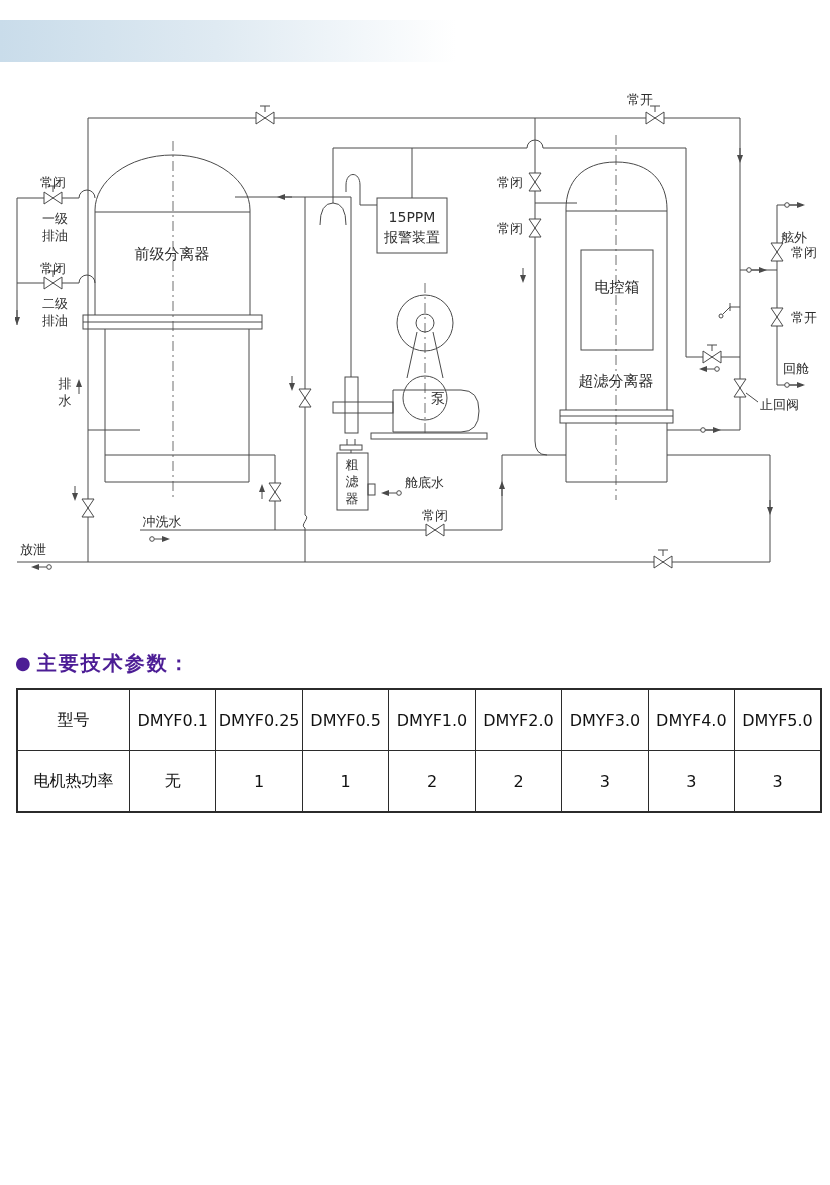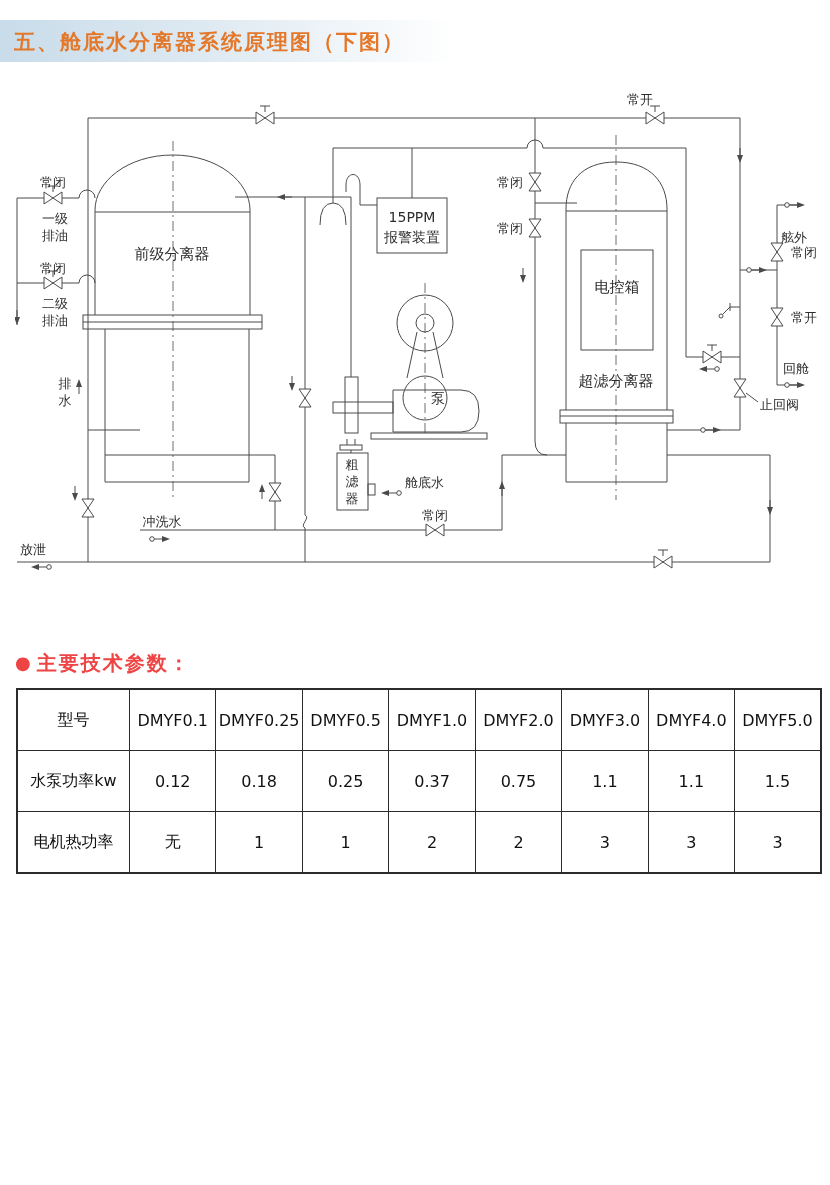--- a/index.html
+++ b/index.html
@@ -3,41 +3,40 @@
 <meta charset="utf-8">
 <style>
   html,body{margin:0;padding:0;background:#fff;}
   #page{position:relative;width:830px;height:1185px;background:#ffffff;overflow:hidden;
         font-family:"DejaVu Sans","Liberation Sans",sans-serif;color:#222;}
   .title-band{position:absolute;left:0;top:20px;width:480px;height:42px;
       background:linear-gradient(90deg,#c9dcea 0%,#dfeaf2 45%,#ffffff 95%);}
   .page-title{position:absolute;left:14px;top:28px;font-size:21px;font-weight:bold;
       color:#e4782a;letter-spacing:2px;}
   .params-heading{position:absolute;left:15px;top:650px;font-size:20px;font-weight:bold;
-      color:#ef4444;letter-spacing:2px;}
+      color:#4c1d95;letter-spacing:2px;}
   .params-heading .bullet{font-size:18px;margin-right:4px;vertical-align:1px;}
   svg{position:absolute;left:15px;top:85px;}
   svg .pipe{stroke:#4a4a4a;stroke-width:1;fill:none;}
   svg .cl{stroke:#4a4a4a;stroke-width:0.8;fill:none;stroke-dasharray:10,4,2,4;}
   svg text{fill:#2d2d2d;}
   .t13{font-size:13px;} .t14{font-size:14px;} .t15{font-size:15px;}
   table.params{position:absolute;left:16px;top:688px;width:806px;border-collapse:collapse;
       table-layout:fixed;font-size:16px;color:#111;}
   table.params td{border:1px solid #2b2b2b;text-align:center;vertical-align:middle;
       height:60px;padding:0 2px;overflow:hidden;}
   table.params{border:2px solid #2b2b2b;}
   td.lab{width:107px;}
   sup{font-size:10px;}
 </style>
 </head>
 <body>
 <div id="page">
 
 <div class="title-band"></div>
-<div class="page-title">五、舱底水分离器系统原理图（下图）</div>
 
 <svg width="810" height="545" viewBox="0 0 810 545">
   <defs>
     <g id="vh">
           <path d="M-9,-6 L9,6 L9,-6 L-9,6 Z" fill="#ffffff" stroke="#4a4a4a" stroke-width="1"></path>
         </g>
     <g id="vv">
           <path d="M-6,-9 L6,9 L-6,9 L6,-9 Z" fill="#ffffff" stroke="#4a4a4a" stroke-width="1"></path>
         </g>
     <g id="stem">
@@ -234,31 +233,20 @@
     <td>DMYF0.1</td>
     <td>DMYF0.25</td>
     <td>DMYF0.5</td>
     <td>DMYF1.0</td>
     <td>DMYF2.0</td>
     <td>DMYF3.0</td>
     <td>DMYF4.0</td>
     <td>DMYF5.0</td>
   </tr>
   <tr>
-    <td class="lab">水泵功率kw</td>
-    <td>0.12</td>
-    <td>0.18</td>
-    <td>0.25</td>
-    <td>0.37</td>
-    <td>0.75</td>
-    <td>1.1</td>
-    <td>1.1</td>
-    <td>1.5</td>
-  </tr>
-  <tr>
     <td class="lab">电机热功率</td>
     <td>无</td>
     <td>1</td>
     <td>1</td>
     <td>2</td>
     <td>2</td>
     <td>3</td>
     <td>3</td>
     <td>3</td>
   </tr>

